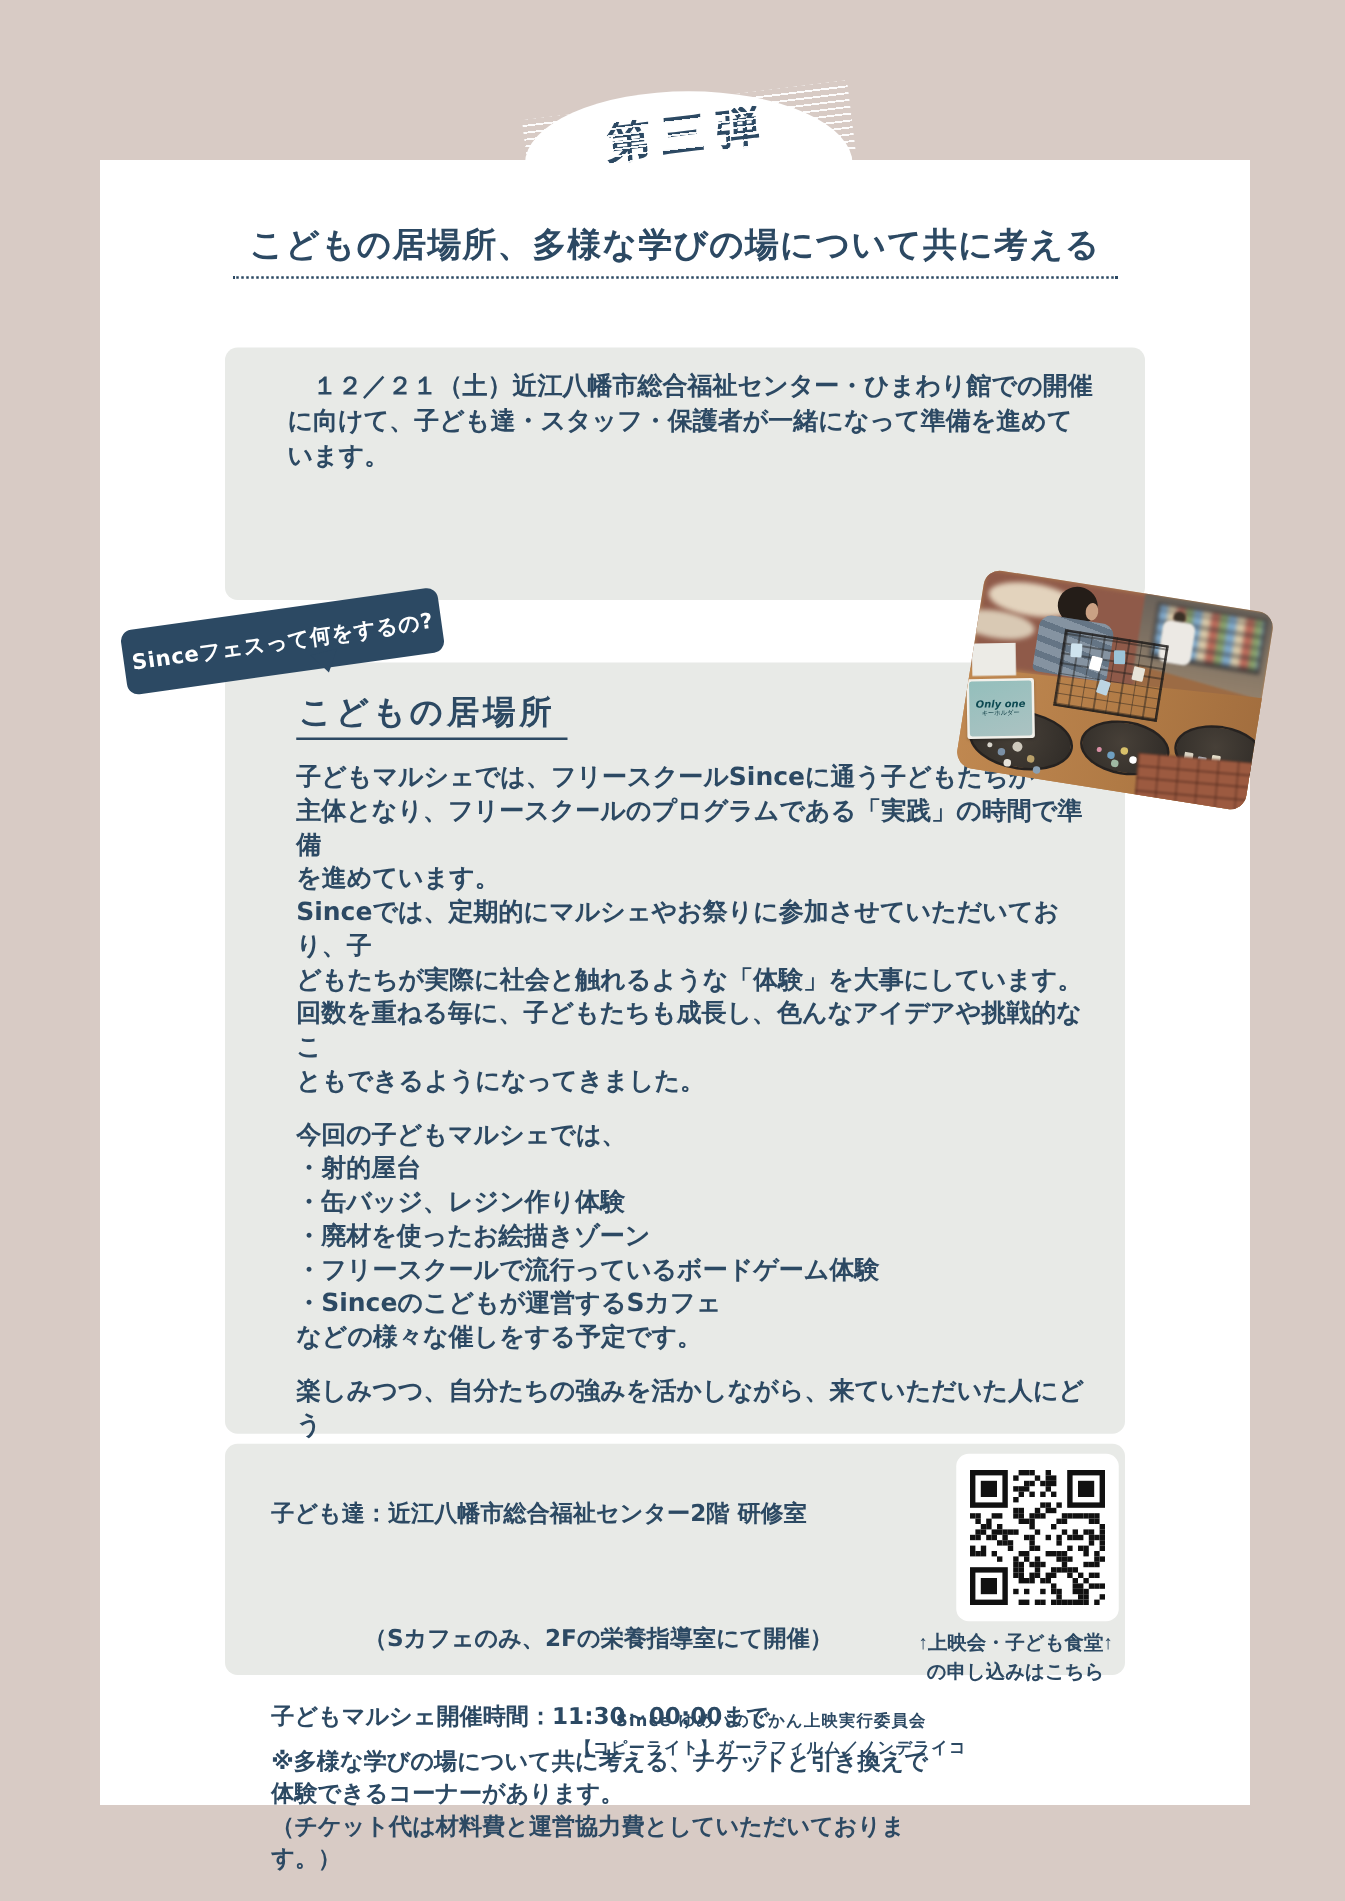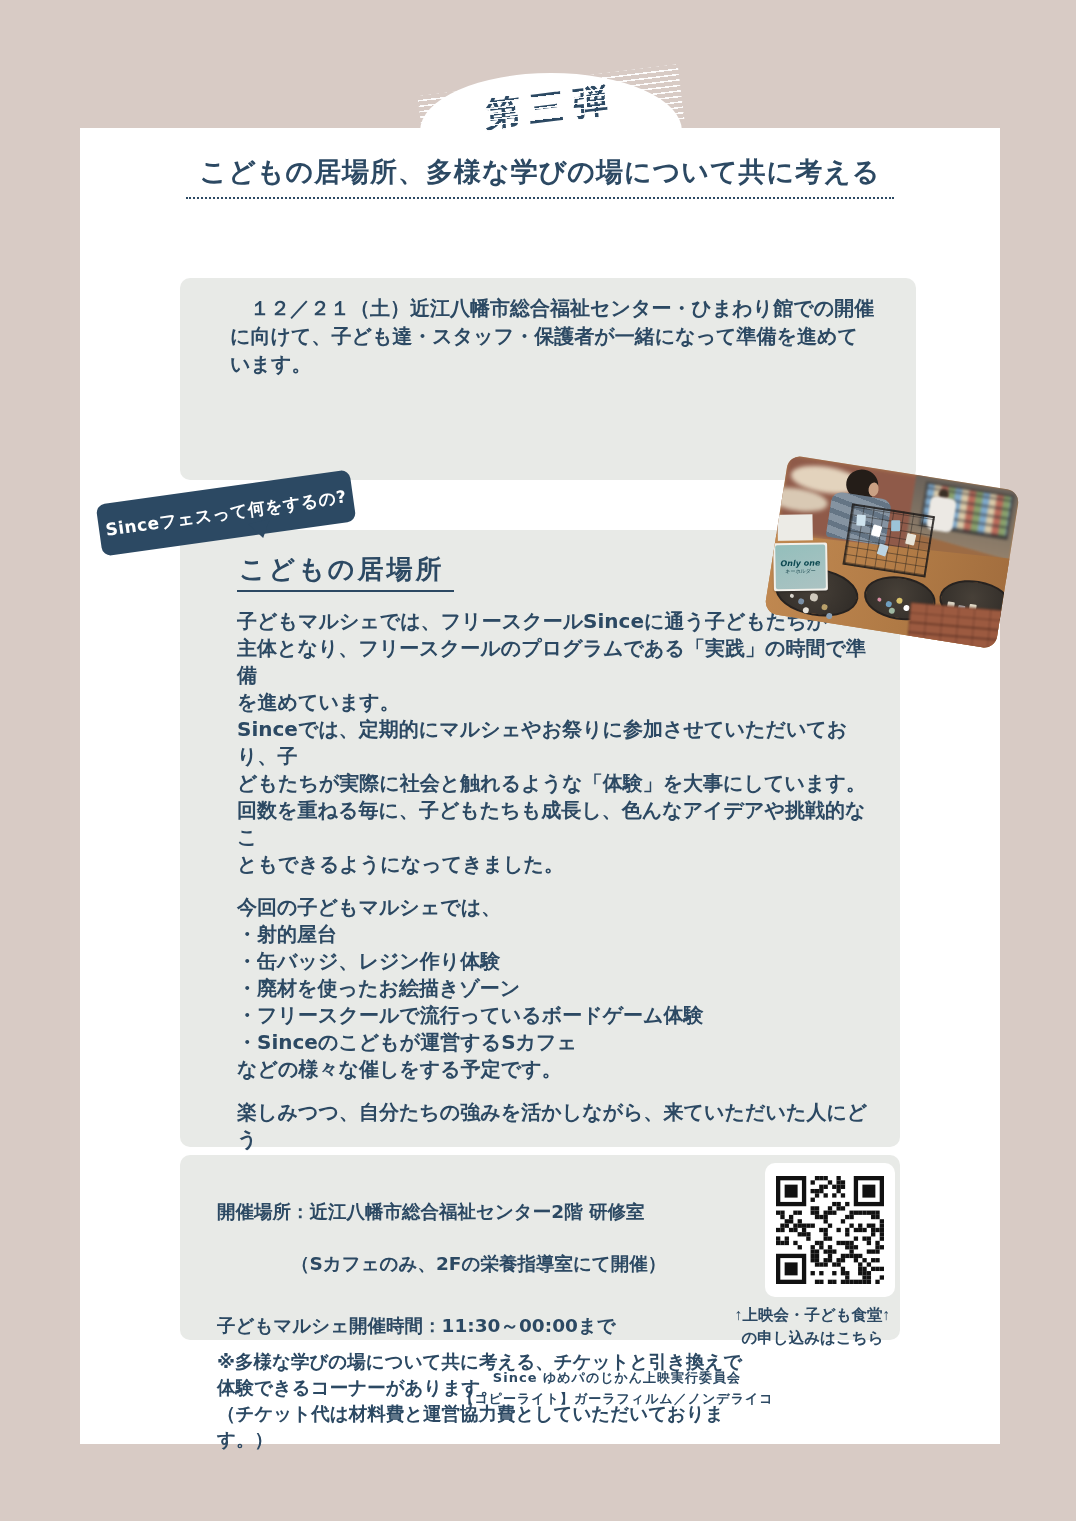--- a/index.html
+++ b/index.html
@@ -28,21 +28,21 @@
     color:#2c4963;
     transform:rotate(-7deg) skewX(-4deg);
   }
   .badge-stripes{
     position:absolute;left:420px;top:80px;width:262px;height:56px;
     background:repeating-linear-gradient(180deg,transparent 0 4px,rgba(255,255,255,.95) 4px 5.5px);
     transform:rotate(-7deg);
     pointer-events:none;
   }
   
-  .title-wrap{position:absolute;left:80px;top:154px;width:920px;text-align:center;}
+  .title-wrap{position:absolute;left:80px;top:178px;width:920px;text-align:center;}
   .title-line{
     display:inline-block;
     font-size:27px;font-weight:700;letter-spacing:1px;
     padding:0 14px 7px 14px;
     border-bottom:2.5px dotted #2c4963;
   }
   .title-line2{margin-top:6px;font-size:27px;}
   
   .panel{
     position:absolute;background:#e8eae7;border-radius:10px;
@@ -85,21 +85,21 @@
     transform:rotate(-6deg);
   }
   
   .panel-info{left:180px;top:1155px;width:720px;height:185px;}
   .info-text{
     position:absolute;left:37px;top:18px;width:560px;
     font-size:18.5px;line-height:26px;font-weight:600;
   }
   .info-block{white-space:pre-line;}
   .info-block + .info-block{margin-top:10px;}
-  .info-indent{padding-left:74px;}
+  .info-indent{padding-left:74px;margin-top:48px;}
   .qr-box{
     position:absolute;left:585px;top:8px;width:130px;height:134px;
     background:#ffffff;border-radius:10px;
     display:flex;align-items:center;justify-content:center;
   }
   .qr-caption{
     position:absolute;left:525px;top:148px;width:215px;
     text-align:center;font-size:15.5px;font-weight:700;line-height:23px;
     white-space:pre-line;
     font-family:Liberation Serif, serif;
@@ -219,21 +219,21 @@
 子どもたちが企画した屋台や体験を、ぜひお楽しみください。</p>
 </div>
 
 <div class="ribbon">
   <span>Sinceフェスって何をするの?</span>
 </div>
 
 <div class="panel panel-info">
   <div class="info-text">
     <div class="info-block">
-      <div>開催場所：近江八幡市総合福祉センター2階 研修室</div>
+      <div>子ども達：近江八幡市総合福祉センター2階 研修室</div>
       <div class="info-indent">（Sカフェのみ、2Fの栄養指導室にて開催）</div>
     </div>
     <div class="info-block">子どもマルシェ開催時間：11:30～00:00まで</div>
     <div class="info-block">※多様な学びの場について共に考える、チケットと引き換えで
 体験できるコーナーがあります。
 （チケット代は材料費と運営協力費としていただいております。）</div>
   </div>
   <div class="qr-box">
     <svg id="qr-svg" width="108" height="108" viewBox="0 0 100 100">
         <rect x="36.00" y="0.00" width="4.00" height="4.00" fill="#111"></rect>

